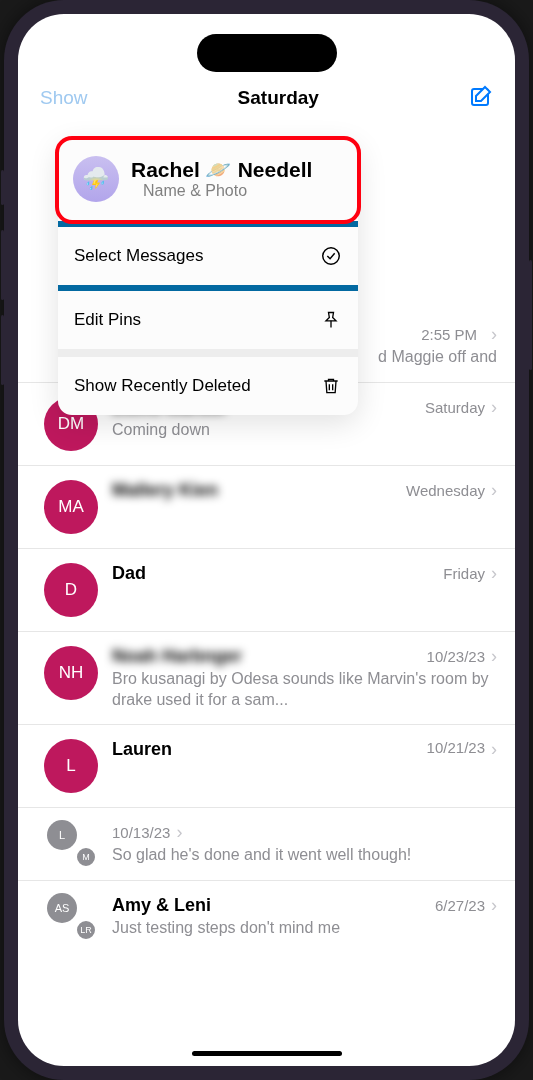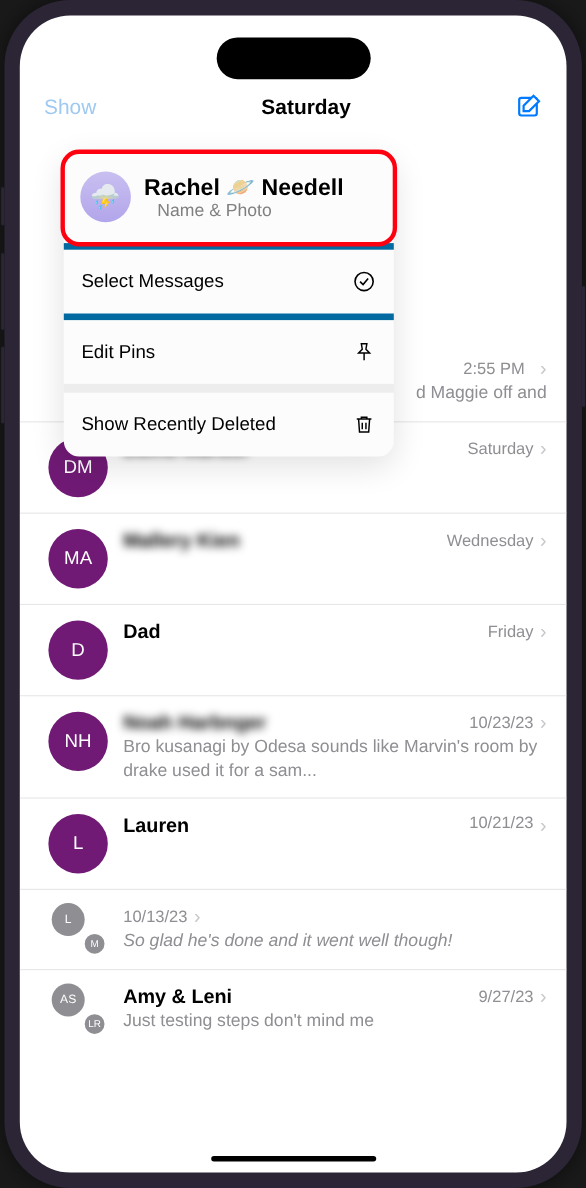--- a/index.html
+++ b/index.html
@@ -145,21 +145,21 @@
       align-items: flex-start;
       gap: 14px;
       padding: 14px 18px 14px 26px;
       border-bottom: 0.5px solid #e6e6e6;
     }
     .conv:first-child { padding-top: 40px; }
     .avatar {
       width: 54px;
       height: 54px;
       border-radius: 50%;
-      background: #701a75;
+      background: #be185d;
       color: #fff;
       display: flex;
       align-items: center;
       justify-content: center;
       font-size: 17px;
       font-weight: 400;
       flex-shrink: 0;
     }
     .avatar-group {
       width: 44px;
@@ -196,21 +196,21 @@
       width: 150px;
       height: 5px;
       background: #000;
       border-radius: 3px;
     }
     .side-btn { position: absolute; background: #2b2535; border-radius: 2px; }
     .side-l1 { left: -3px; top: 170px; width: 3px; height: 35px; }
     .side-l2 { left: -3px; top: 230px; width: 3px; height: 70px; }
     .side-l3 { left: -3px; top: 315px; width: 3px; height: 70px; }
     .side-r1 { right: -3px; top: 260px; width: 3px; height: 110px; }
-    .ellipsis { white-space: nowrap; overflow: hidden; text-overflow: ellipsis; font-style: italic; }
+    .ellipsis { white-space: nowrap; overflow: hidden; text-overflow: ellipsis; }
   </style>
 </head>
 <body>
 
 <div class="phone">
   <div class="side-btn side-l1"></div>
   <div class="side-btn side-l2"></div>
   <div class="side-btn side-l3"></div>
   <div class="side-btn side-r1"></div>
   <div class="screen">
@@ -272,20 +272,21 @@
       <div class="conv">
         <div class="avatar">DM</div>
         <div class="conv-body">
           <div class="conv-top">
             <span class="conv-name blurred">David Mardor</span>
             <span style="display:flex;align-items:center">
                 <span class="conv-time">Saturday</span>
                 <span class="chevron">›</span>
               </span>
           </div>
+          <div class="conv-preview">Coming down</div>
         </div>
       </div>
 
       <div class="conv">
         <div class="avatar">MA</div>
         <div class="conv-body">
           <div class="conv-top">
             <span class="conv-name blurred">Mallery Kien</span>
             <span style="display:flex;align-items:center">
                 <span class="conv-time">Wednesday</span>
@@ -353,21 +354,21 @@
 
       <div class="conv" style="border-bottom:none">
         <div class="avatar-group">
           <div class="a1">AS</div>
           <div class="a2">LR</div>
         </div>
         <div class="conv-body">
           <div class="conv-top">
             <span class="conv-name">Amy &amp; Leni</span>
             <span style="display:flex;align-items:center">
-                <span class="conv-time">9/27/23</span>
+                <span class="conv-time">6/27/23</span>
                 <span class="chevron">›</span>
               </span>
           </div>
           <div class="conv-preview">Just testing steps don't mind me</div>
         </div>
       </div>
     </div>
 
     <div class="edit-card">
       <div class="profile-row">

